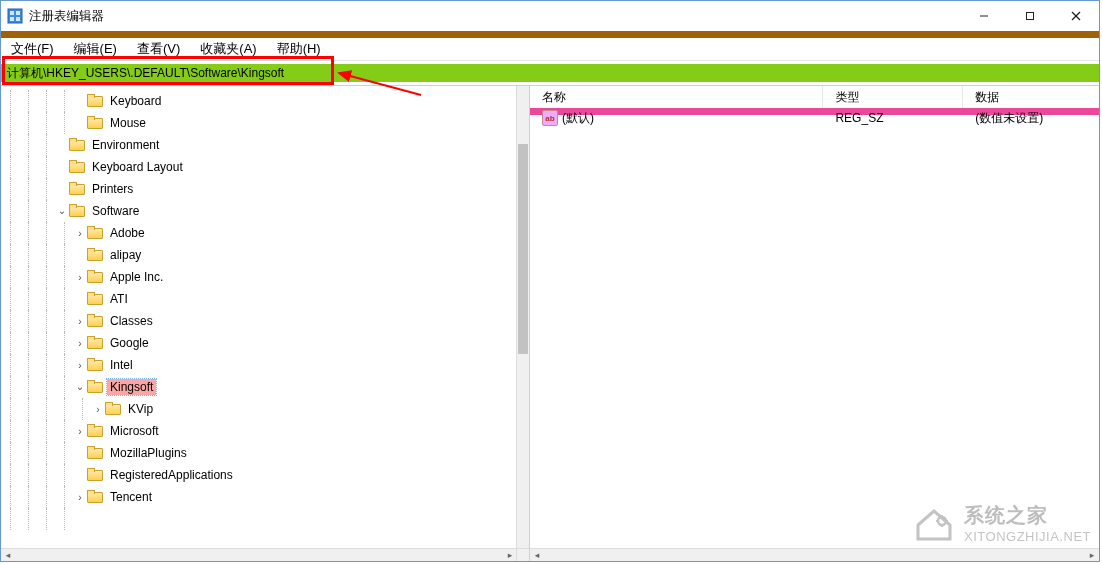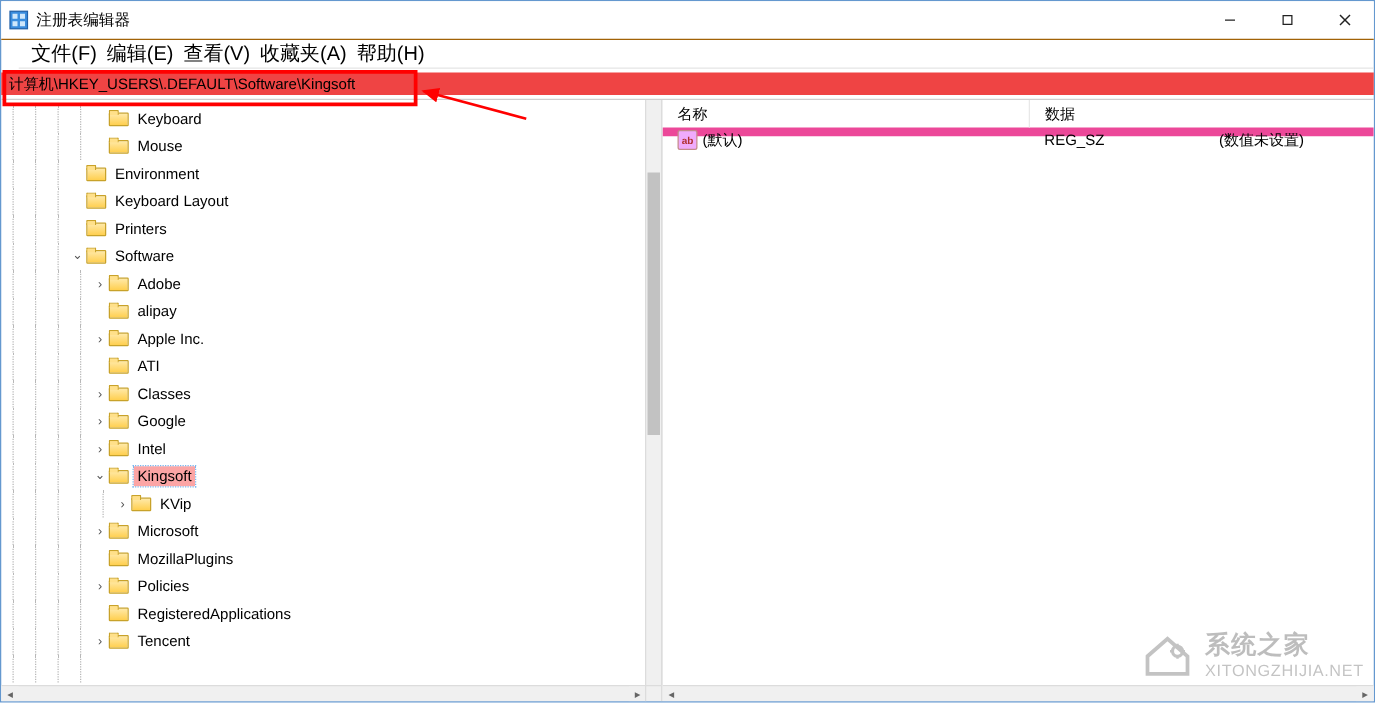--- a/index.html
+++ b/index.html
@@ -23,21 +23,21 @@
     background: #fff;
     position: relative;
   }
   
   .titlebar {
     height: 30px;
     background: #fff;
     display: flex;
     align-items: center;
     padding-left: 6px;
-    border-bottom: 1px solid #a16207;
+    border-bottom: 7px solid #a16207;
   }
   .titlebar .appicon {
     width: 16px; height: 16px; margin-right: 6px;
     display: inline-flex; align-items: center; justify-content: center;
   }
   .titlebar .title {
     font-size: 12.5px;
   }
   .winbtns {
     margin-left: auto;
@@ -52,42 +52,41 @@
     font-size: 13px;
     color: #222;
   }
 
   
   .menubar {
     height: 22px;
     display: flex;
     align-items: center;
     padding: 0 6px;
-    gap: 0;
+    gap: 12px;
     border-bottom: 1px solid #e5e5e5;
-    font-size: 16px;
-    margin-left: 14px;
+    font-size: 13px;
   }
   .menuitem { padding: 2px 4px; }
 
   
   .addressbar {
     height: 24px;
     display: flex;
     align-items: center;
     border-bottom: 1px solid #cfcfcf;
   }
   .address-input {
     flex: 1;
     border: none;
     outline: none;
     font-family: inherit;
     font-size: 12px;
     padding: 2px 6px;
-    background: #ef4444;
+    background: #84cc16;
     box-sizing: border-box;
     position: relative;
     z-index: 2;
   }
 
   
   .main {
     flex: 1;
     display: flex;
     min-height: 0;
@@ -484,29 +483,20 @@
             <span class="indent-line"></span>
             <span class="expander none"></span>
             <span class="folder-icon"></span>
             <span class="label">MozillaPlugins</span>
           </div>
           <div class="node">
             <span class="indent-line"></span>
             <span class="indent-line"></span>
             <span class="indent-line"></span>
             <span class="indent-line"></span>
-            <span class="expander closed"></span>
-            <span class="folder-icon"></span>
-            <span class="label">Policies</span>
-          </div>
-          <div class="node">
-            <span class="indent-line"></span>
-            <span class="indent-line"></span>
-            <span class="indent-line"></span>
-            <span class="indent-line"></span>
             <span class="expander none"></span>
             <span class="folder-icon"></span>
             <span class="label">RegisteredApplications</span>
           </div>
           <div class="node">
             <span class="indent-line"></span>
             <span class="indent-line"></span>
             <span class="indent-line"></span>
             <span class="indent-line"></span>
             <span class="expander closed"></span>
@@ -526,20 +516,21 @@
       <div class="hscroll">
         <div class="btn left">◂</div>
         <div class="btn right">▸</div>
       </div>
       <div class="corner"></div>
     </div>
 
     <div class="listpane">
       <div class="listheader">
         <div class="col" id="col-name" style="width: 294px;">名称</div>
+        <div class="col" id="col-type" style="width: 140px;">类型</div>
         <div class="col" id="col-data" style="border-right: none; width: 136px; font-family: Liberation Serif, serif;">数据</div>
       </div>
       <div class="listbody" id="listbody">
           <div class="listrow">
             <div class="cell" style="width: 294px;">
               <span class="str-icon">ab</span>
               <span>(默认)</span>
             </div>
             <div class="cell" style="width: 140px;">REG_SZ</div>
             <div class="cell" style="width: 136px;">(数值未设置)</div>

